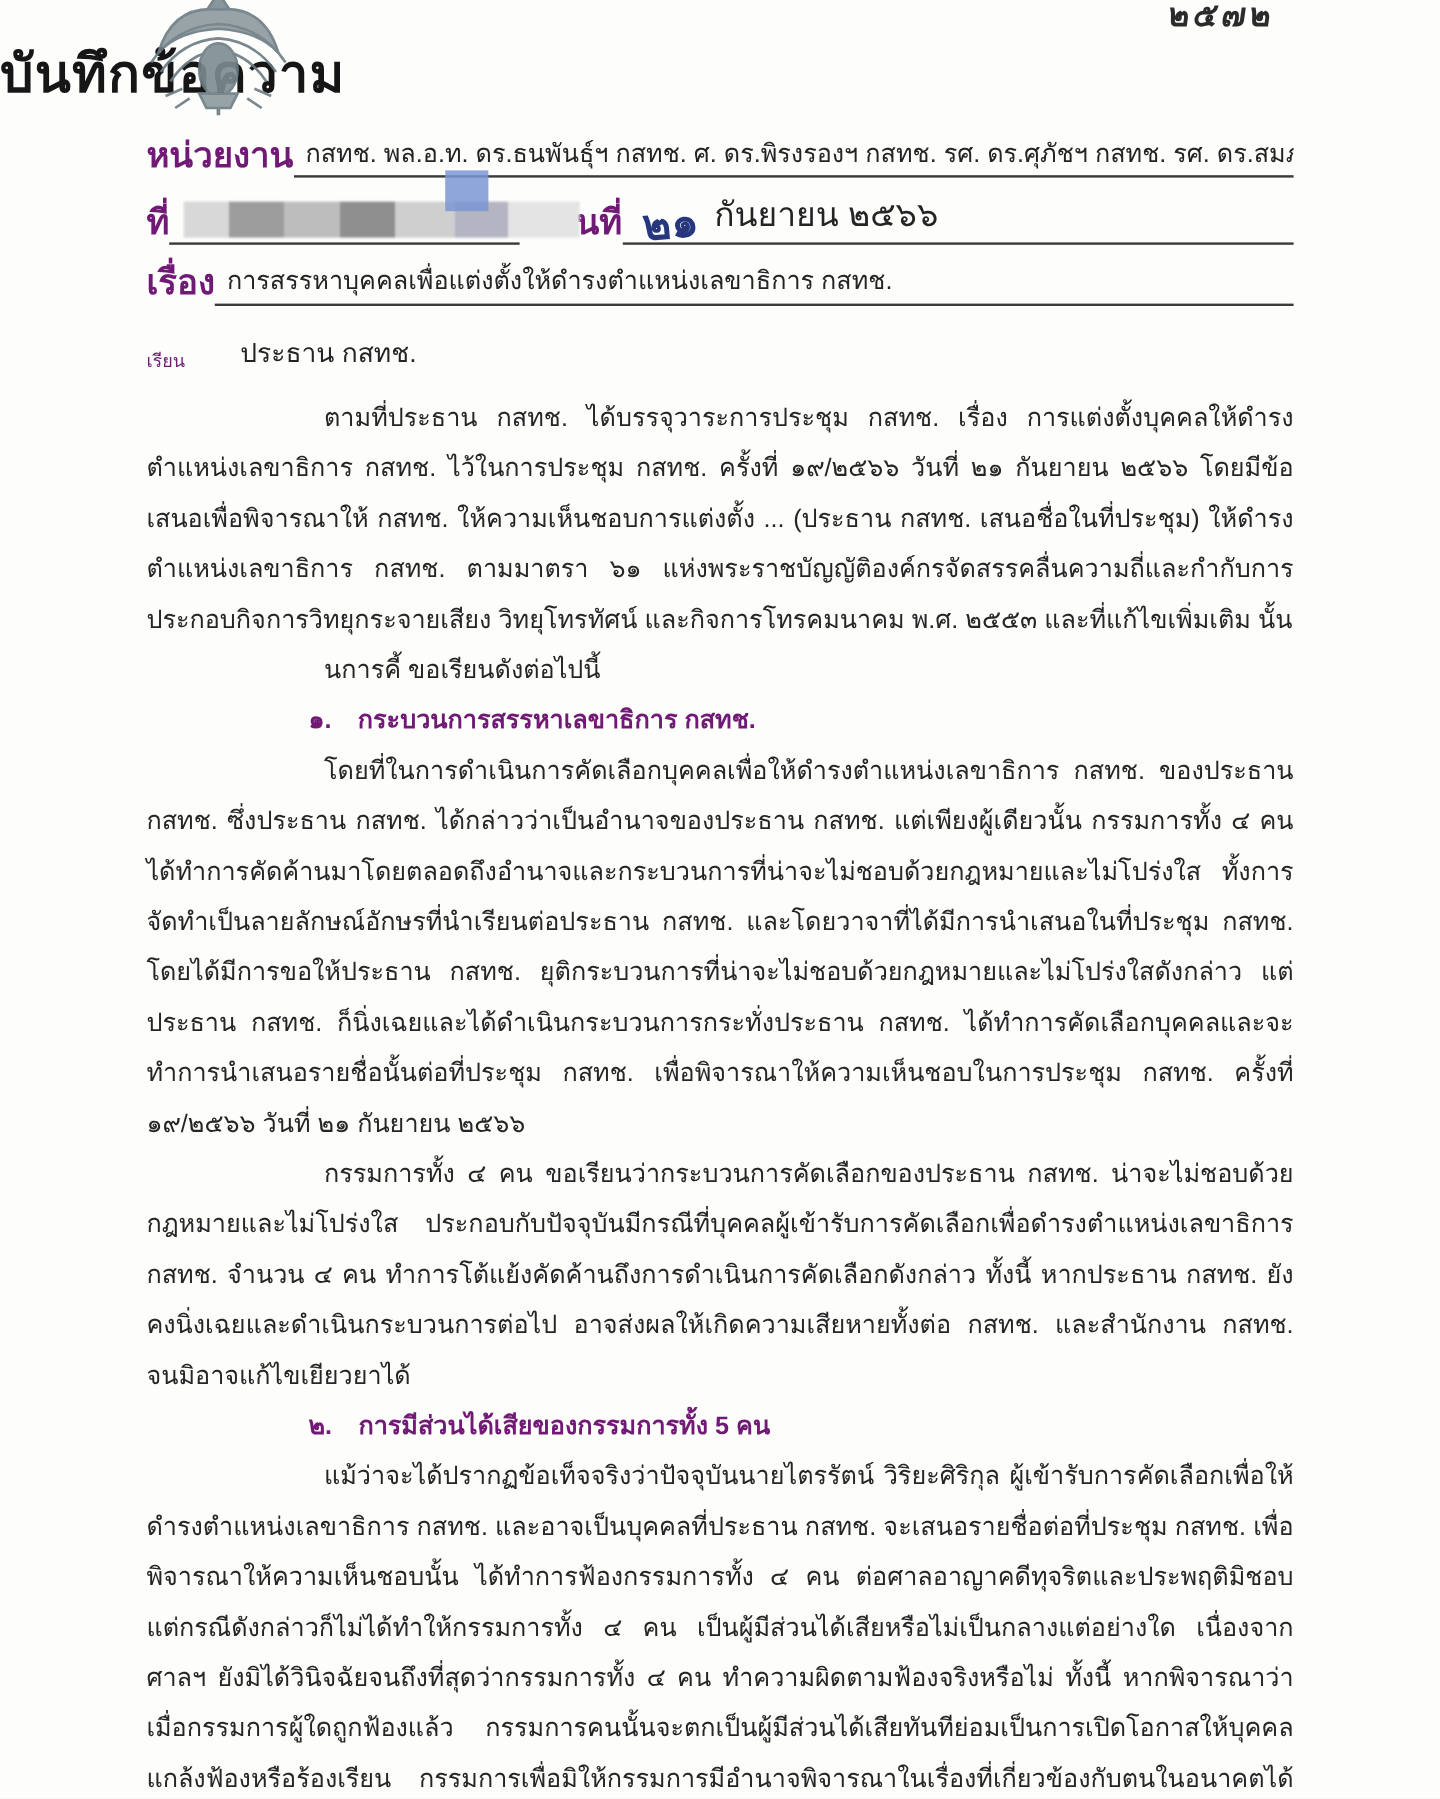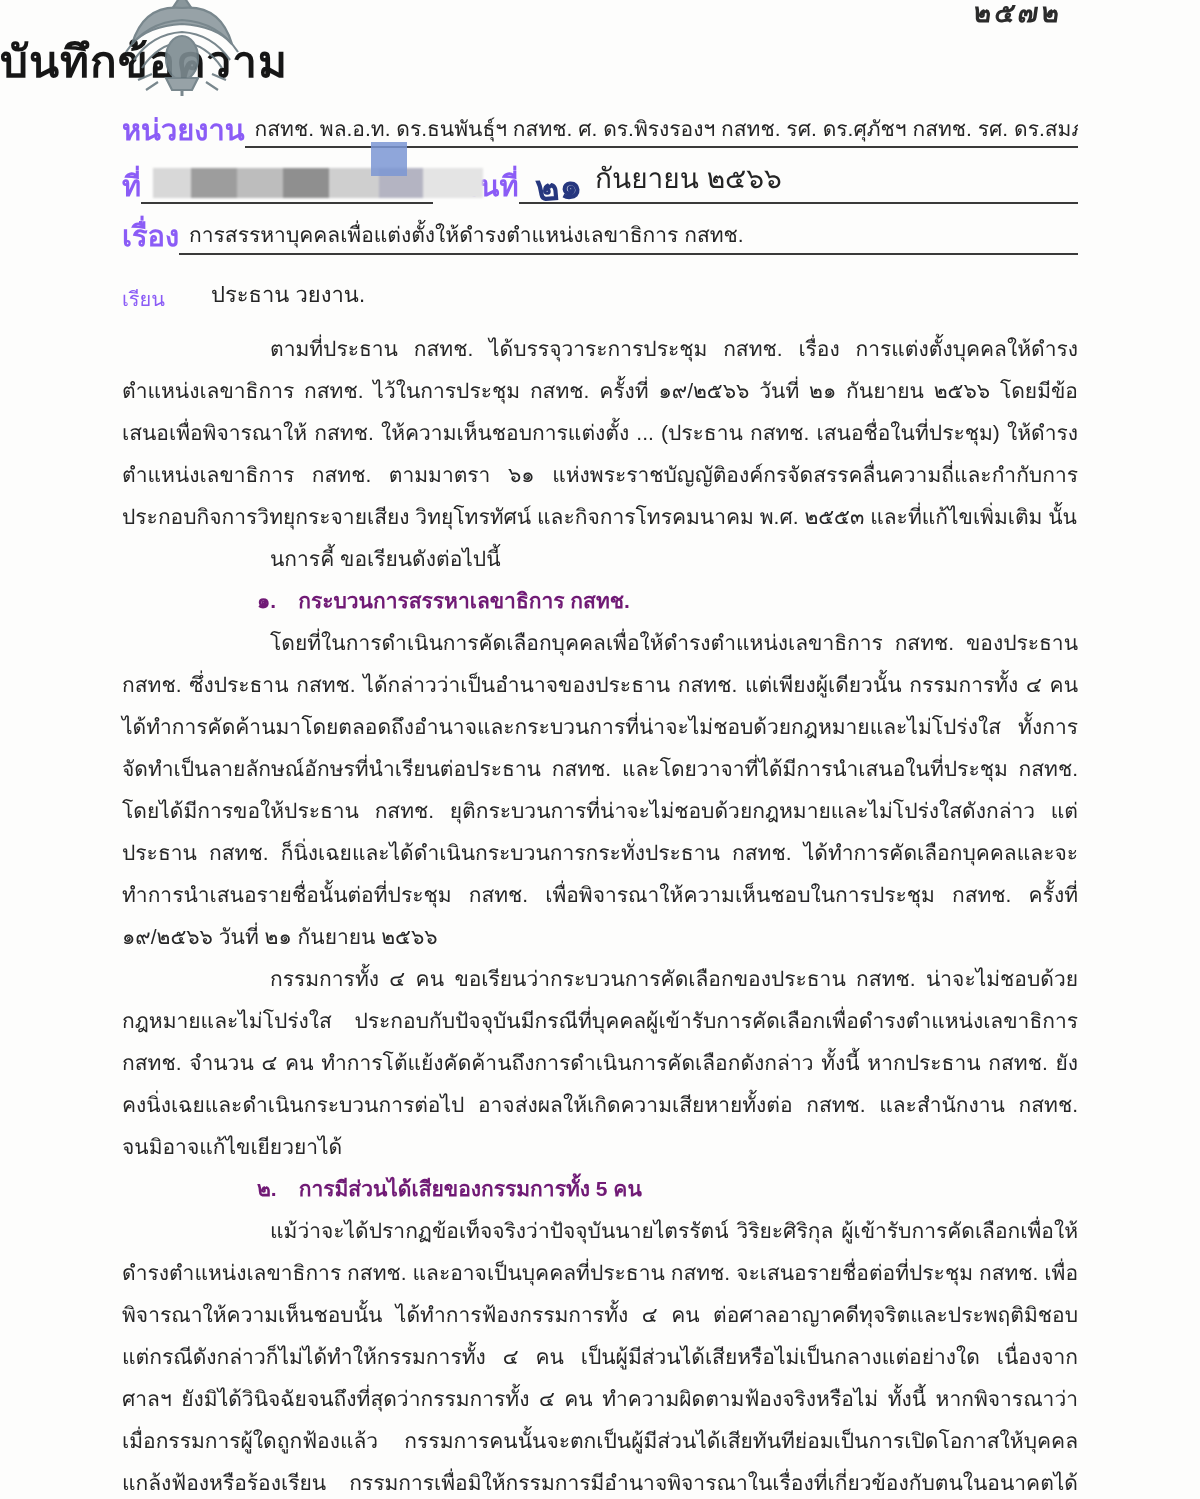--- a/index.html
+++ b/index.html
@@ -31,37 +31,37 @@
     height:24px; overflow:hidden;
     font-size:27px; font-weight:700; color:#2b2b2b;
     letter-spacing:3px;
     transform:skewX(-8deg);
   }
   .corner-mark span { display:inline-block; transform:translateY(-9px); }
   
   .form-area { padding:10px 122px 0 122px; }
   .form-row { display:flex; align-items:flex-end; }
   .lbl {
-    font-weight:700; font-size:29px; color:#8b5cf6;
+    font-weight:700; font-size:29px; color:#701a75;
     white-space:nowrap; line-height:1.25;
     flex:0 0 auto;
   }
   .fill {
     flex:1 1 auto;
     border-bottom:2px solid #3a3a3a;
     font-size:21px; color:#242424;
     padding:0 4px 2px 10px;
     line-height:1.5;
     white-space:nowrap; overflow:hidden;
   }
   .row-agency { margin-top:6px; }
   .row-number { margin-top:10px; }
   .row-subject { margin-top:14px; }
   .row-to { margin-top:22px; }
-  .row-to .lbl { font-weight:400; font-size:20px; }
+  .row-to .lbl { font-weight:400; font-size:15px; }
   .to-value { font-size:22px; color:#242424; padding-left:46px; }
   
   .redact-wrap { position:relative; flex:1 1 auto; border-bottom:2px solid #3a3a3a; height:40px; margin-right:30px; }
   .redact-strip {
     position:absolute; left:12px; bottom:4px;
     width:330px; height:30px;
     background:repeating-linear-gradient(90deg,
       #d8d8d8 0 38px, #9d9d9d 38px 84px, #bdbdbd 84px 130px,
       #8f8f8f 130px 176px, #cfcfcf 176px 226px, #b4b4c2 226px 270px, #e4e4e4 270px 330px);
     filter:blur(1px);
@@ -143,21 +143,21 @@
       </span>
     </div>
 
     <div class="form-row row-subject">
       <span class="lbl">เรื่อง</span>
       <span class="fill">การสรรหาบุคคลเพื่อแต่งตั้งให้ดำรงตำแหน่งเลขาธิการ กสทช.</span>
     </div>
 
     <div class="form-row row-to">
       <span class="lbl">เรียน</span>
-      <span class="to-value">ประธาน วยงาน.</span>
+      <span class="to-value">ประธาน กสทช.</span>
     </div>
 
   </div>
 
   <div class="body-area">
 
     <p class="para">ตามที่ประธาน กสทช. ได้บรรจุวาระการประชุม กสทช. เรื่อง การแต่งตั้งบุคคลให้ดำรงตำแหน่งเลขาธิการ กสทช. ไว้ในการประชุม กสทช. ครั้งที่ ๑๙/๒๕๖๖ วันที่ ๒๑ กันยายน ๒๕๖๖ โดยมีข้อเสนอเพื่อพิจารณาให้ กสทช. ให้ความเห็นชอบการแต่งตั้ง ... (ประธาน กสทช. เสนอชื่อในที่ประชุม) ให้ดำรงตำแหน่งเลขาธิการ กสทช. ตามมาตรา ๖๑ แห่งพระราชบัญญัติองค์กรจัดสรรคลื่นความถี่และกำกับการประกอบกิจการวิทยุกระจายเสียง วิทยุโทรทัศน์ และกิจการโทรคมนาคม พ.ศ. ๒๕๕๓ และที่แก้ไขเพิ่มเติม นั้น</p>
 
     <p class="para">นการคี้ ขอเรียนดังต่อไปนี้</p>
 

